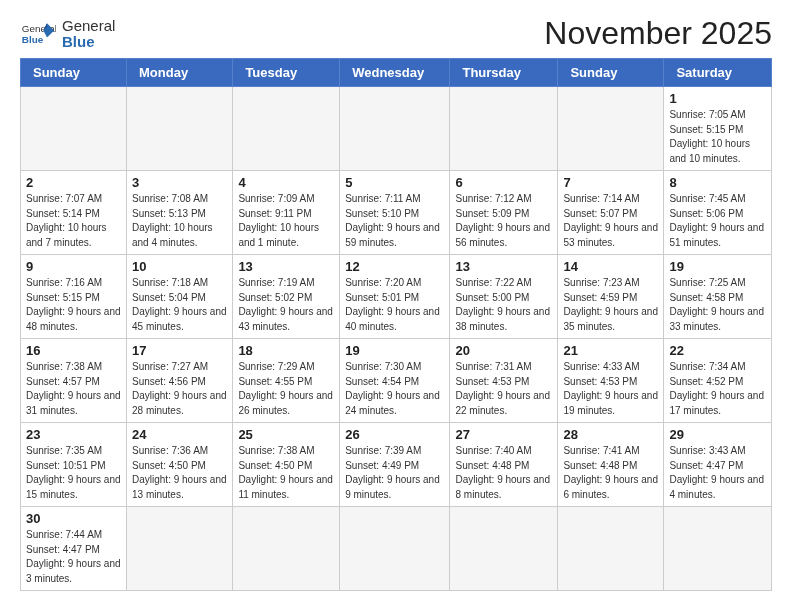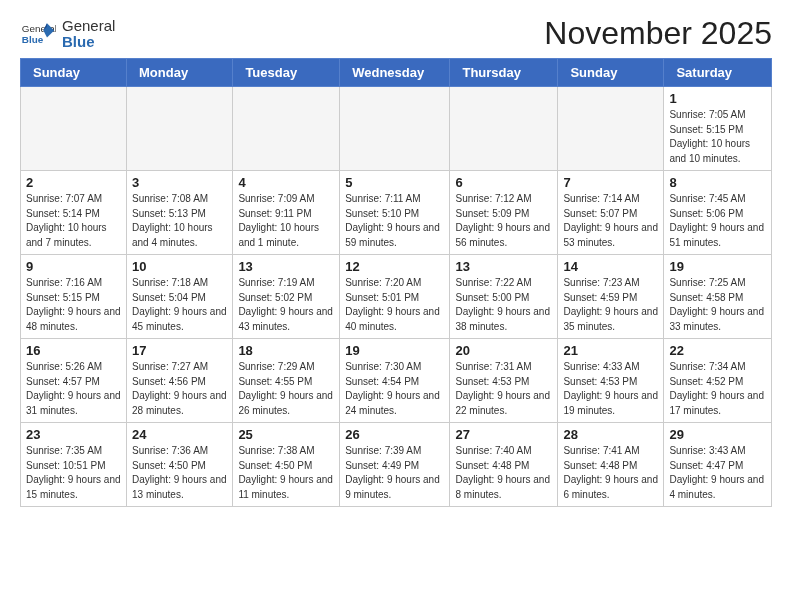--- a/index.html
+++ b/index.html
@@ -233,21 +233,21 @@
             <span class="day-number">19</span>
             <div class="day-info">Sunrise: 7:25 AM
 Sunset: 4:58 PM
 Daylight: 9 hours
 and 33 minutes.</div>
           </td>
         </tr>
         <tr>
           <td>
             <span class="day-number">16</span>
-            <div class="day-info">Sunrise: 5:26 AM
+            <div class="day-info">Sunrise: 7:38 AM
 Sunset: 4:57 PM
 Daylight: 9 hours
 and 31 minutes.</div>
           </td>
           <td>
             <span class="day-number">17</span>
             <div class="day-info">Sunrise: 7:27 AM
 Sunset: 4:56 PM
 Daylight: 9 hours
 and 28 minutes.</div>
@@ -331,16 +331,31 @@
 Daylight: 9 hours
 and 6 minutes.</div>
           </td>
           <td>
             <span class="day-number">29</span>
             <div class="day-info">Sunrise: 3:43 AM
 Sunset: 4:47 PM
 Daylight: 9 hours
 and 4 minutes.</div>
           </td>
+        </tr>
+        <tr class="last-row">
+          <td>
+            <span class="day-number">30</span>
+            <div class="day-info">Sunrise: 7:44 AM
+Sunset: 4:47 PM
+Daylight: 9 hours
+and 3 minutes.</div>
+          </td>
+          <td class="empty"></td>
+          <td class="empty"></td>
+          <td class="empty"></td>
+          <td class="empty"></td>
+          <td class="empty"></td>
+          <td class="empty"></td>
         </tr>
       </tbody>
   </table>
 </div>
 
 </body></html>

